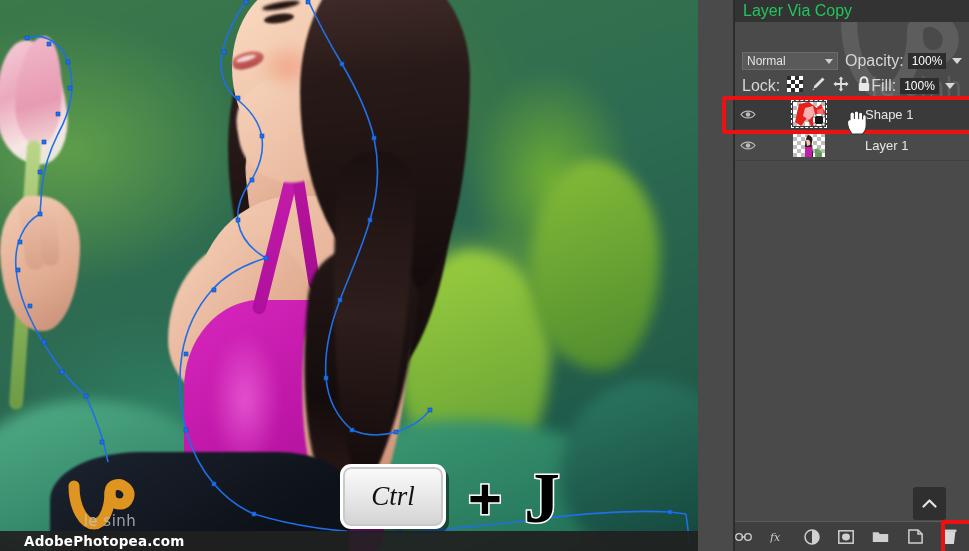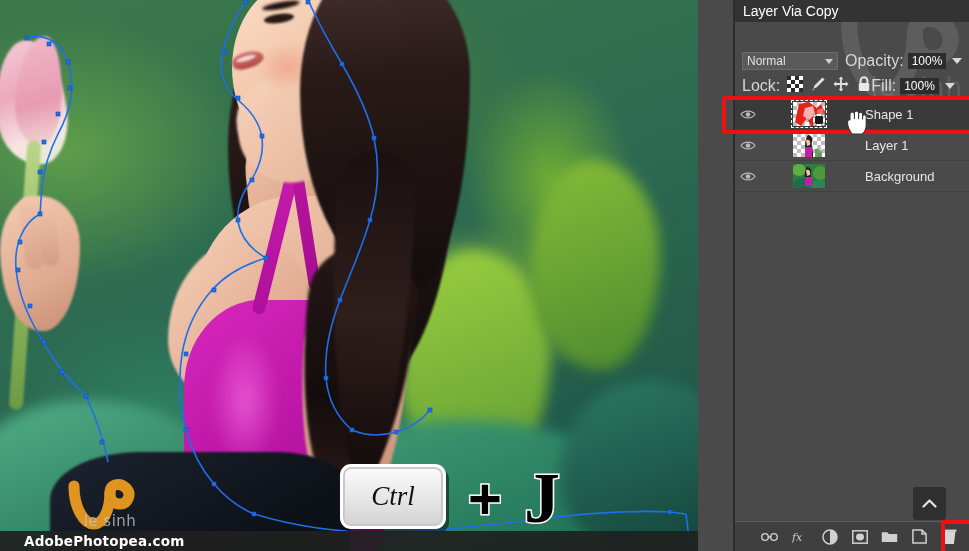--- a/index.html
+++ b/index.html
@@ -174,21 +174,21 @@
            background:#4a4a4a; }
 
   
   #panel-wm { position:absolute; right:-4px; top:6px; width:150px; height:110px;
               opacity:.10; pointer-events:none; }
   #panel-wm-text { position:absolute; right:6px; top:72px; color:#fff;
      font-size:26px; opacity:.10; font-family:"DejaVu Sans", sans-serif;
      letter-spacing:1px; pointer-events:none; }
 
   #panel-title { position:absolute; left:0; top:0; width:234px; height:22px;
-    background:#333333; color:#ffffff; font-size:14px;
+    background:#333333; color:#22c55e; font-size:16px;
     display:flex; align-items:center; padding-left:8px; }
 
   #tabs { position:absolute; left:0; top:26px; width:234px; height:21px;
           display:flex; align-items:flex-end; gap:3px; padding-left:7px; }
   .tab { height:20px; padding:0 7px; font-size:12.5px; font-weight:700;
          color:#cfcfcf; background:#3b3b3b; display:flex; align-items:center;
          border-radius:2px 2px 0 0; }
   .tab.active { background:#555555; color:#ffffff; }
 
   #blendrow { position:absolute; left:0; top:51px; width:234px; height:20px;
@@ -239,21 +239,21 @@
                  z-index:45; }
 
   
   #chev-btn { position:absolute; left:913px; top:487px; width:33px; height:33px;
     background:#2f2f2f; border-radius:3px; display:flex;
     align-items:center; justify-content:center; }
 
   
   #bottom-bar { position:absolute; left:735px; top:521px; width:234px; height:30px;
     background:#3f3f3f; border-top:1px solid #5a5a5a;
-    display:flex; align-items:center; justify-content:flex-end;
+    display:flex; align-items:center; justify-content:space-between;
     gap:13px; padding-right:11px; }
   .tb-ic { width:17px; height:17px; display:flex; align-items:center;
            justify-content:center; }
   #panel-divider { position:absolute; left:735px; top:520px; width:234px;
     height:1px; background:#5a5a5a; }
 </style>
 </head>
 <body>
 
 <div id="root">
@@ -491,42 +491,20 @@
             <path d="M15,2 C18,2 20,5 19,9 C18,13 20,16 20,20 L20,24 L12,24
                      L12,18 C12,12 12,6 15,2 Z" fill="#2a1c1a"></path>
             <path d="M13,7 C16,6 18,8 17,12 L14,13 Z" fill="#f0c4aa"></path>
             <path d="M12,14 L19,14 L19,24 L12,24 Z" fill="#c21fa8"></path>
             <path d="M22,16 C26,14 30,18 29,24 L22,24 Z" fill="#4b8f3f" opacity=".8"></path>
           </svg>
         </span>
         <span class="layer-name">Layer 1</span>
       </div>
 
-      <div class="layer-row">
-        <span class="eye">
-          <svg width="16" height="11" viewBox="0 0 16 11">
-            <path d="M1,5.5 C4,1 12,1 15,5.5 C12,10 4,10 1,5.5 Z" fill="none" stroke="#b9b9b9" stroke-width="1.2"></path>
-            <circle cx="8" cy="5.5" r="2.3" fill="#b9b9b9"></circle>
-          </svg>
-        </span>
-        <span class="thumb">
-          <svg width="32" height="24" viewBox="0 0 32 24" style="position:absolute;inset:0">
-            <rect width="32" height="24" fill="#2f7c3c"></rect>
-            <ellipse cx="6" cy="6" rx="7" ry="6" fill="#5fae44"></ellipse>
-            <ellipse cx="27" cy="9" rx="7" ry="7" fill="#4d9a3a"></ellipse>
-            <ellipse cx="9" cy="20" rx="9" ry="6" fill="#1f6c4d"></ellipse>
-            <ellipse cx="26" cy="21" rx="7" ry="5" fill="#2a855a"></ellipse>
-            <path d="M14,3 C17,3 19,6 18,10 C17,14 19,17 19,22 L12,22
-                     C12,14 11,6 14,3 Z" fill="#241715"></path>
-            <path d="M12,13 L19,13 L19,22 L12,22 Z" fill="#c21fa8"></path>
-            <path d="M13,6 C16,5 18,7 17,11 L14,12 Z" fill="#f0c4aa"></path>
-          </svg>
-        </span>
-        <span class="layer-name">Background</span>
-      </div>
     </div>
 
     <div id="chev-btn" style="left:178px;top:487px;position:absolute;">
       <svg width="15" height="9" viewBox="0 0 15 9">
         <path d="M1.5,7.5 L7.5,1.5 L13.5,7.5" stroke="#e3e3e3" stroke-width="2.2" fill="none" stroke-linecap="round" stroke-linejoin="round"></path>
       </svg>
     </div>
 
     <div id="panel-divider" style="left:0;top:20px;width:234px;position:absolute;
          height:0;"></div>

